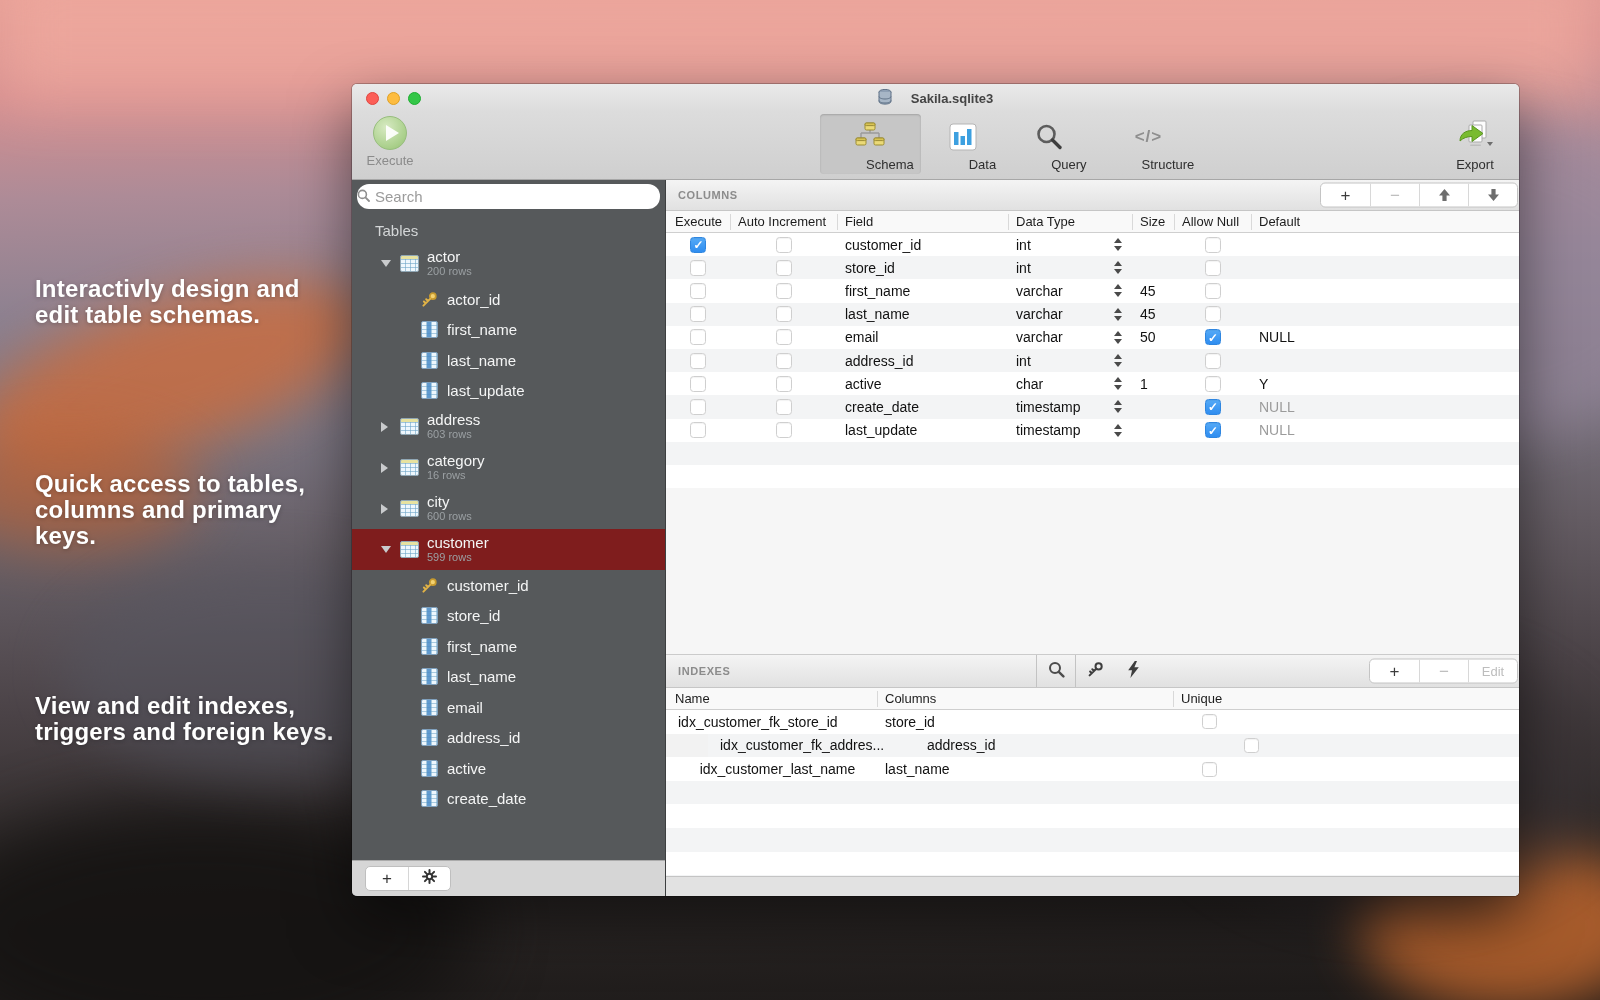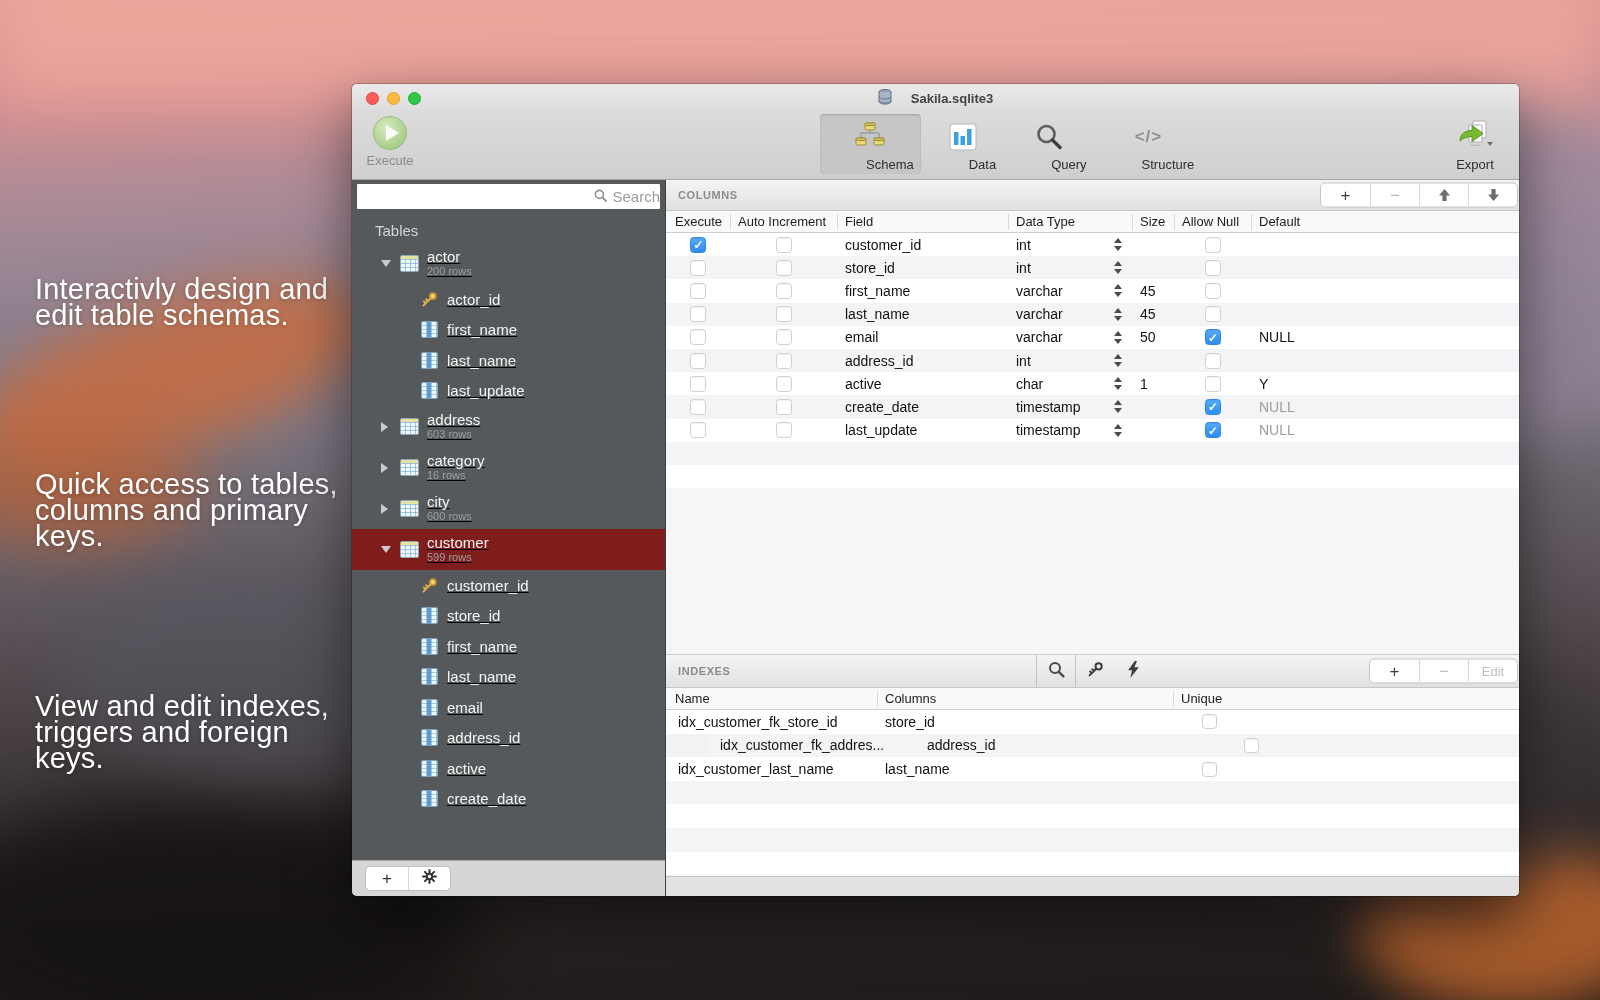--- a/index.html
+++ b/index.html
@@ -12,21 +12,21 @@
   .blob { position:absolute; filter:blur(26px); border-radius:50%; }
   .b1 { left:-40px; top:300px; width:420px; height:150px; background:#d06b38; opacity:.75; transform:rotate(-18deg); }
   .b2 { left:-60px; top:430px; width:260px; height:120px; background:#c0602f; opacity:.6; }
   .b3 { left:0; top:-40px; width:1600px; height:140px; background:#efa99e; opacity:.8; filter:blur(30px); border-radius:0; }
   .b4 { left:1280px; top:120px; width:420px; height:320px; background:#9b8aa0; opacity:.55; }
   .b5 { left:1360px; top:840px; width:300px; height:170px; background:#c76a2f; opacity:.8; }
   .b6 { left:-80px; top:800px; width:560px; height:260px; background:#151312; opacity:.9; filter:blur(34px); }
   .b7 { left:60px; top:560px; width:420px; height:220px; background:#565762; opacity:.5; }
   .b8 { left:1180px; top:650px; width:420px; height:260px; background:#3a3336; opacity:.6; }
 
-  .caption { position:absolute; color:#fff; font-size:29px; font-weight:normal; line-height:26px;
+  .caption { position:absolute; color:#fff; font-size:24px; font-weight:bold; line-height:26px;
       white-space:pre-line; text-shadow:0 1px 4px rgba(0,0,0,.25); letter-spacing:.2px; }
   .cap1 { left:35px; top:276px; width:310px; }
   .cap2 { left:35px; top:471px; width:310px; }
   .cap3 { left:35px; top:693px; width:320px; }
 
   
   .window { position:absolute; left:352px; top:84px; width:1167px; height:812px;
       border-radius:5px; overflow:hidden; background:#ececec;
       box-shadow:0 24px 60px rgba(0,0,0,.5), 0 0 0 1px rgba(0,0,0,.22); display:flex; flex-direction:column; }
 
@@ -57,24 +57,24 @@
   .tab-label { font-size:13px; color:#2e2e2e; margin-top:1px;margin-left:39px; }
   .code-glyph { font-size:17px; font-weight:bold; color:#8f8f8f; letter-spacing:1px; }
 
   .tool-export { position:absolute; right:16px; top:4px; width:56px; text-align:center; }
 
   .main { flex:1; display:flex; min-height:0; }
 
   
   .sidebar { width:314px; flex:none; background:#56595b; display:flex; flex-direction:column; border-right:1px solid #3d3f40; }
   .search-wrap { padding:4px 5px; flex:none; }
-  .search-field { height:25px; background:#fff; border-radius:1px; display:flex; align-items:center; justify-content:flex-end;
+  .search-field { height:25px; background:#fff; border-radius:12px; display:flex; align-items:center; justify-content:flex-start;
       gap:5px; color:#9b9b9b; font-size:15px; }
   .sb-section { color:#d3d6d7; font-size:15px; margin:9px 0 4px 23px; flex:none; }
-  .tree { flex:1; overflow:hidden;text-decoration:underline; }
+  .tree { flex:1; overflow:hidden; }
   .t-row { height:41px; display:flex; align-items:center; position:relative; }
   .t-row.selected { background:#7f1d1d; }
   .disc { position:absolute; left:29px; width:0; height:0; }
   .disc.exp { border-left:5.5px solid transparent; border-right:5.5px solid transparent; border-top:7px solid #c9cbcd; }
   .disc.col { border-top:5.5px solid transparent; border-bottom:5.5px solid transparent; border-left:7px solid #c9cbcd; }
   .icon-table { width:19px; height:17px; border:1px solid #90a7b5; border-radius:2px; flex:none;
       background:
         linear-gradient(to bottom,#e7e2a0 0,#e7e2a0 3px,transparent 3px),
         repeating-linear-gradient(to bottom,transparent 0 3px,rgba(110,165,200,.6) 3px 4px),
         repeating-linear-gradient(to right,transparent 0 4px,rgba(110,165,200,.6) 4px 5px),
@@ -690,21 +690,21 @@
           </div>
           <div class="row h24 alt" style="display: grid; grid-template-columns: 211px 296px 73px 1fr; flex: 0 0 auto; margin-left: 42px;">
             <div class="cell" style="padding-left: 12px;">idx_customer_fk_addres...</div>
             <div class="cell">address_id</div>
             <div class="cell center">
               <span class="checkbox" style="width: 15px; height: 15px;"></span>
             </div>
             <div class="cell"></div>
           </div>
           <div class="row h24" style="display: grid; grid-template-columns: 211px 296px 73px 1fr; flex: 0 0 auto;">
-            <div class="cell" style="padding-left: 12px;">idx_customer_last_name</div>
+            <div class="cell" style="padding-left: 12px; text-align: center;">idx_customer_last_name</div>
             <div class="cell">last_name</div>
             <div class="cell center">
               <span class="checkbox" style="width: 15px; height: 15px;"></span>
             </div>
             <div class="cell"></div>
           </div>
           <div class="row h24 alt" style="display: grid; grid-template-columns: 211px 296px 73px 1fr; flex: 0 0 auto;"></div>
           <div class="row h24" style="display: grid; grid-template-columns: 211px 296px 73px 1fr; flex: 0 0 auto;"></div>
           <div class="row h24 alt" style="display: grid; grid-template-columns: 211px 296px 73px 1fr; flex: 0 0 auto;"></div>
           <div class="row h24" style="display: grid; grid-template-columns: 211px 296px 73px 1fr; flex: 0 0 auto;"></div>

